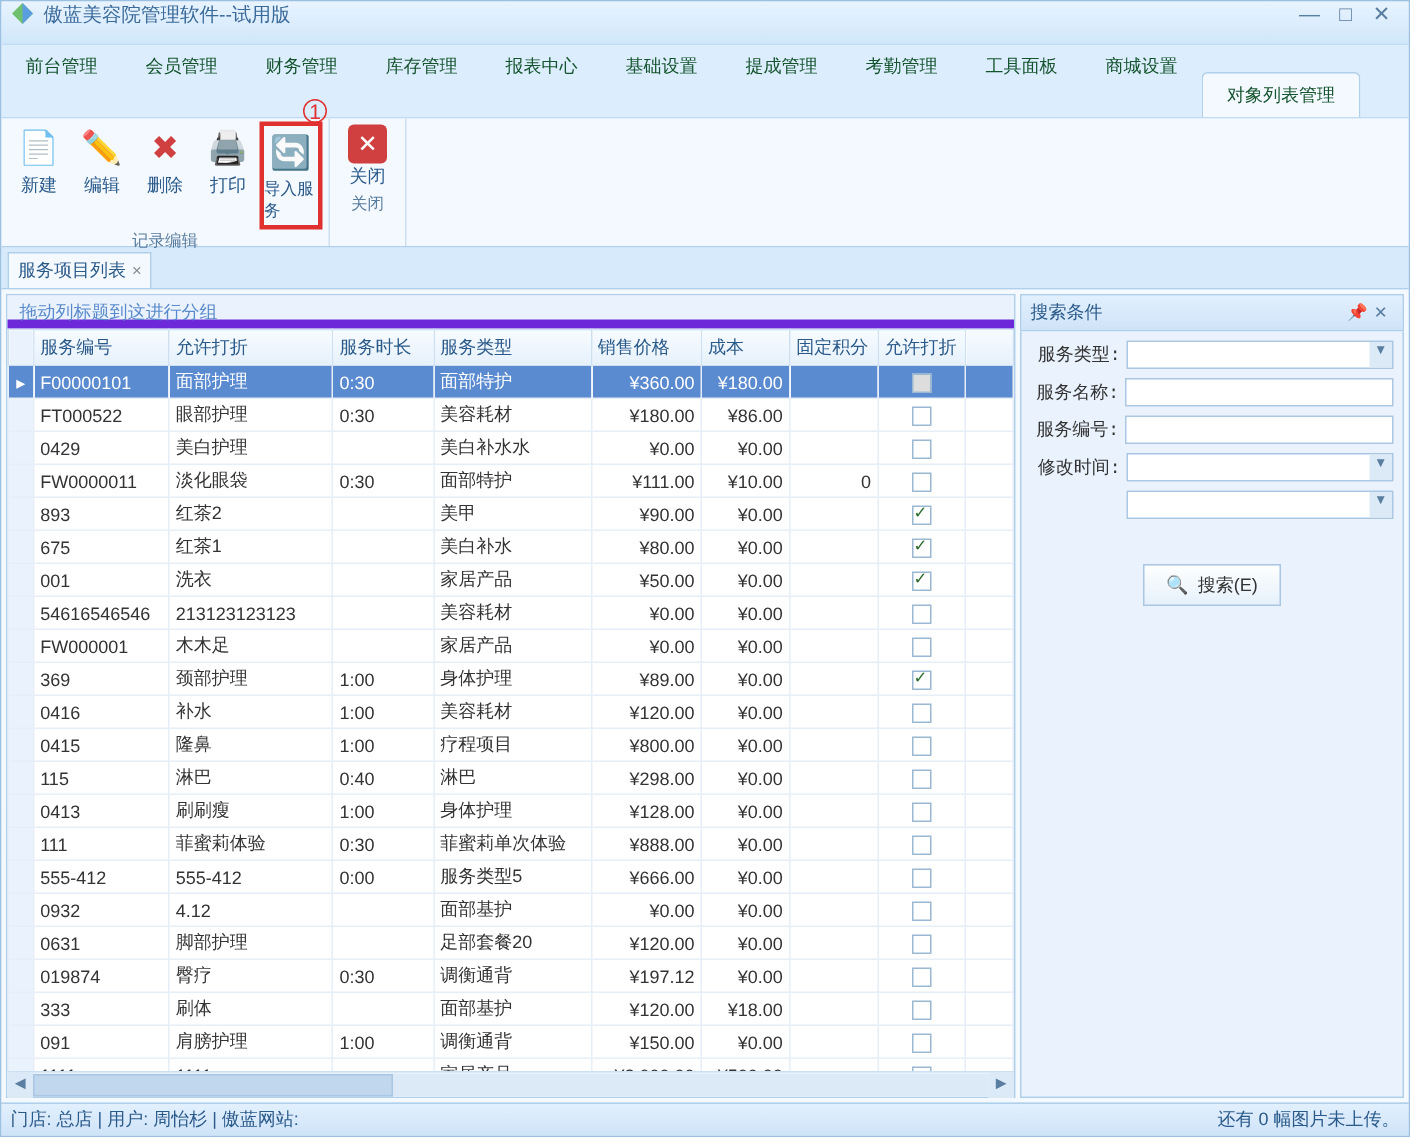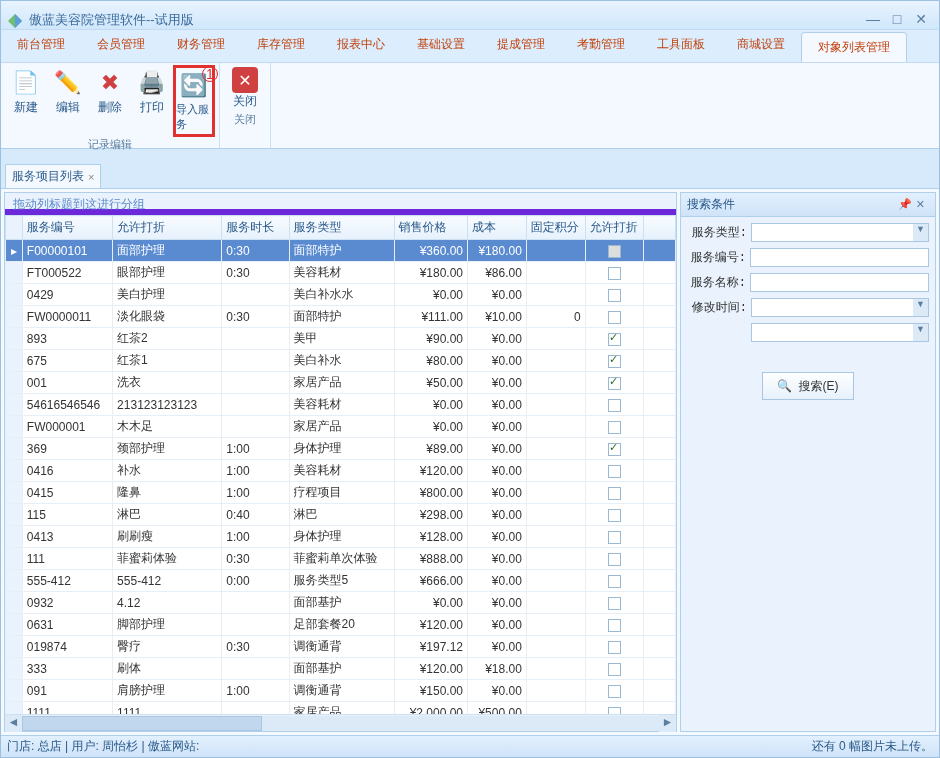--- a/index.html
+++ b/index.html
@@ -1,33 +1,33 @@
 <!DOCTYPE html>
 <html><head>
 <meta charset="utf-8">
 <style>
 * { box-sizing: border-box; margin: 0; padding: 0; }
 body { font-family: "Microsoft YaHei", SimSun, sans-serif; font-size: 12px; background: #fff; overflow: hidden; }
 .window { width: 940px; height: 758px; background: linear-gradient(#dbeeff, #cfe6fb); border: 1px solid #9bc0e0; display: flex; flex-direction: column; }
-.titlebar { height: 28px; display: flex; align-items: flex-end; padding: 0 6px; background: linear-gradient(#e8f3ff,#d0e7fb); }
+.titlebar { height: 28px; display: flex; align-items: flex-start; padding: 0 6px; background: linear-gradient(#e8f3ff,#d0e7fb); }
 .titlebar .logo { width: 16px; height: 16px; margin-right: 6px; }
 .titlebar .title { flex: 1; color: #3a6a9a; font-size: 13px; }
 .winbtn { width: 24px; height: 18px; color: #5a7ea0; font-size: 14px; text-align: center; cursor: pointer; }
 .menubar { display: flex; background: #dceefe; border-top: 1px solid #c2dbf2; border-bottom: 1px solid #c2dbf2; }
-.menubar .mitem { padding: 6px 16px; color: #c2410c; cursor: pointer; border-right: 0; }
-.menubar .mitem.active { background: #f4f9ff; border: 1px solid #b0cfea; border-bottom: none; border-radius: 4px 4px 0 0; margin-top: 2px; }
+.menubar .mitem { padding: 6px 16px; color: #14532d; cursor: pointer; border-right: 0; }
+.menubar .mitem.active { background: #f4f9ff; border: 1px solid #b0cfea; border-bottom: none; border-radius: 4px 4px 0 0; margin-top: 18px; }
 .ribbon { display: flex; background: #f4f9ff; border-bottom: 1px solid #b0cfea; height: 86px; }
 .rgroup { display: flex; flex-direction: column; border-right: 1px solid #cde0f2; padding: 2px 4px; position: relative; }
 .rgroup .items { display: flex; }
 .rbtn { display: flex; flex-direction: column; align-items: center; width: 42px; padding: 2px 0; cursor: pointer; color: #2a5a8a; }
 .rbtn .ricon { width: 32px; height: 32px; display: flex; align-items: center; justify-content: center; font-size: 22px; }
 .rbtn.highlight { border: 3px solid #e03030; }
 .rgroup .glabel { text-align: center; color: #5a7ea0; font-size: 11px; }
 .annot { position: absolute; left: 202px; top: 66px; color: #e03030; font-size: 14px; border: 1px solid #e03030; border-radius: 50%; width: 16px; height: 16px; text-align: center; line-height: 14px; }
-.tabstrip { display: flex; background: #d6eafc; border-bottom: 1px solid #b0cfea; height: 40px; align-items: flex-end; }
+.tabstrip { display: flex; background: #d6eafc; border-bottom: 1px solid #b0cfea; height: 28px; align-items: flex-end; }
 .tab { background: #f4f9ff; border: 1px solid #b0cfea; border-bottom: none; padding: 3px 6px; margin-left: 4px; font-size: 12px; color: #2a5a8a; display: flex; align-items: center; gap: 4px; }
 .tab .tclose { color: #888; cursor: pointer; font-size: 11px; }
 .content { flex: 1; display: flex; background: #f4f9ff; overflow: hidden; }
 .gridpane { flex: 1; display: flex; flex-direction: column; border: 1px solid #b0cfea; margin: 3px; background: #fff; min-width: 0; }
 .groupband { height: 22px; background: #eaf3fd; color: #5a8acb; padding: 3px 8px; border-bottom: 6px solid #6d28d9; }
 .tablewrap { flex: 1; overflow: hidden; position: relative; }
 table { border-collapse: collapse; width: 100%; table-layout: fixed; border-radius: 13px; }
 th { background: linear-gradient(#f7fbff,#e6f1fc); border: 1px solid #cde0f2; padding: 3px 4px; text-align: left; color: #2a5a8a; font-weight: normal; height: 22px; position: sticky; top: 0; }
 td { border: 1px solid #e6eef7; padding: 2px 4px; height: 21px; color: #333; white-space: nowrap; overflow: hidden; }
 tr.selected td { background: #5a8bd0; color: #fff; }
@@ -447,25 +447,25 @@
       </div>
       <div class="sidebody">
         <div class="frow">
             <label>服务类型:</label>
             <div class="fcombo">
               <div class="cv"></div>
               <div class="cd">▼</div>
             </div>
           </div>
         <div class="frow">
+            <label>服务名称:</label>
+            <input class="finput" style="">
+          </div>
+        <div class="frow">
             <label>服务编号:</label>
-            <input class="finput" style="">
-          </div>
-        <div class="frow">
-            <label>服务名称:</label>
             <input class="finput" style="">
           </div>
         <div class="frow">
             <label>修改时间:</label>
             <div class="fcombo">
               <div class="cv"></div>
               <div class="cd">▼</div>
             </div>
           </div>
         <div class="frow">

